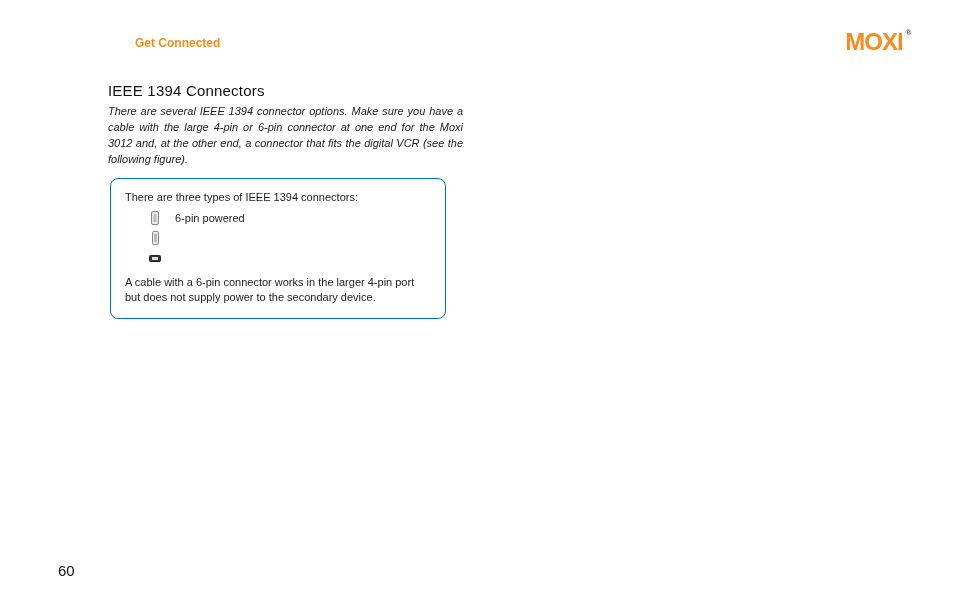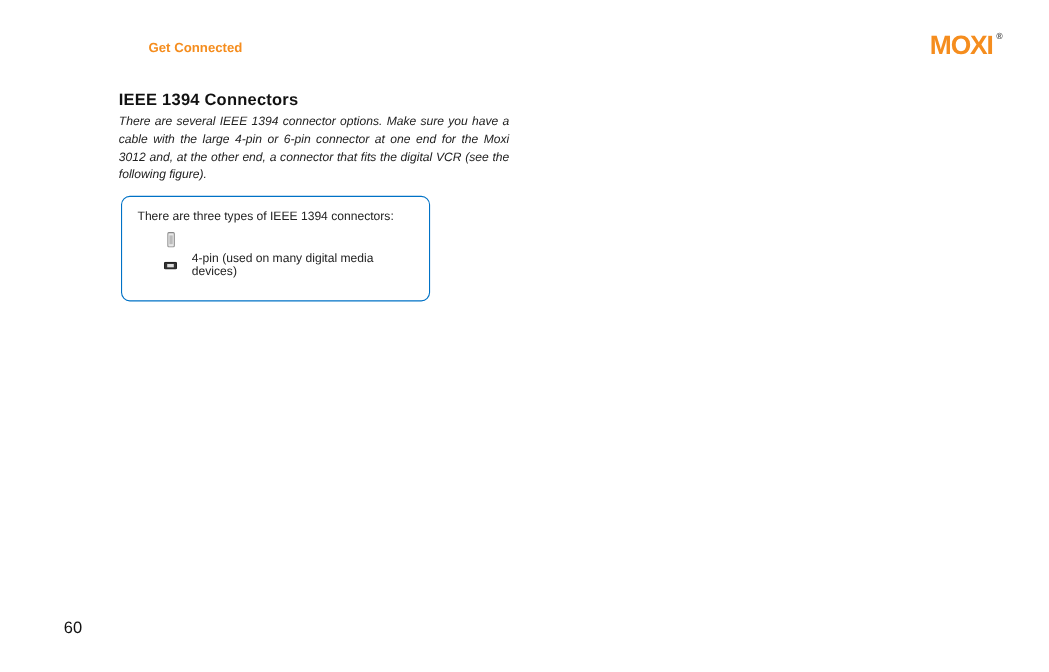--- a/index.html
+++ b/index.html
@@ -35,40 +35,40 @@
     font-size: 8px;
     vertical-align: top;
     margin-left: 3px;
     color: #555;
   }
   .section-title {
     position: absolute;
     top: 82px;
     left: 108px;
     font-size: 15px;
-    font-weight: 700;
+    font-weight: 400;
     color: #111;
     letter-spacing: 0.2px;
   }
   .body-text {
     position: absolute;
     top: 104px;
     left: 108px;
     width: 355px;
     font-size: 11px;
     line-height: 1.45;
     color: #222;
     text-align: justify;
     font-style: italic;
   }
   .callout {
     position: absolute;
     top: 178px;
     left: 110px;
-    width: 281px;
+    width: 336px;
     border: 1.5px solid #0072c6;
     border-radius: 8px;
     padding: 12px 14px 12px 14px;
     font-size: 11px;
     color: #222;
   }
   .callout-intro {
     margin-bottom: 6px;
   }
   .conn-list {
@@ -113,31 +113,40 @@
 
 <div class="section-title">IEEE 1394 Connectors</div>
 
 <div class="body-text">There are several IEEE 1394 connector options. Make sure you have a cable with the large 4-pin or 6-pin connector at one end for the Moxi 3012 and, at the other end, a connector that fits the digital VCR (see the following figure).</div>
 
 <div class="callout">
   <div class="callout-intro">There are three types of IEEE 1394 connectors:</div>
   <div class="conn-list">
     <div class="conn-item">
       <span class="conn-icon">
+        <svg width="8" height="14" viewBox="0 0 8 14">
+          <rect x="0.5" y="0.5" width="7" height="13" rx="1.5" fill="#e8e8e8" stroke="#888" stroke-width="1"></rect>
+          <rect x="2.5" y="3" width="3" height="8" fill="#bbb"></rect>
+        </svg>
+      </span>
+      <span>6-pin powered</span>
+    </div>
+    <div class="conn-item">
+      <span class="conn-icon">
         <svg width="7" height="14" viewBox="0 0 7 14">
           <rect x="0.5" y="0.5" width="6" height="13" rx="1" fill="#e8e8e8" stroke="#888" stroke-width="1"></rect>
           <rect x="2" y="3" width="3" height="8" fill="#bbb"></rect>
         </svg>
       </span>
     </div>
     <div class="conn-item">
       <span class="conn-icon">
         <svg width="12" height="7" viewBox="0 0 12 7">
           <rect x="0.5" y="0.5" width="11" height="6" rx="1" fill="#333" stroke="#222" stroke-width="1"></rect>
           <rect x="3" y="2" width="6" height="3" fill="#ddd"></rect>
         </svg>
       </span>
-      <span>4-pin (used on many digital media devices)</span>
     </div>
   </div>
+  <div class="callout-footer">A cable with a 6-pin connector works in the larger 4-pin port but does not supply power to the secondary device.</div>
 </div>
 
 <div class="page-number">60</div>
 
 </body></html>

